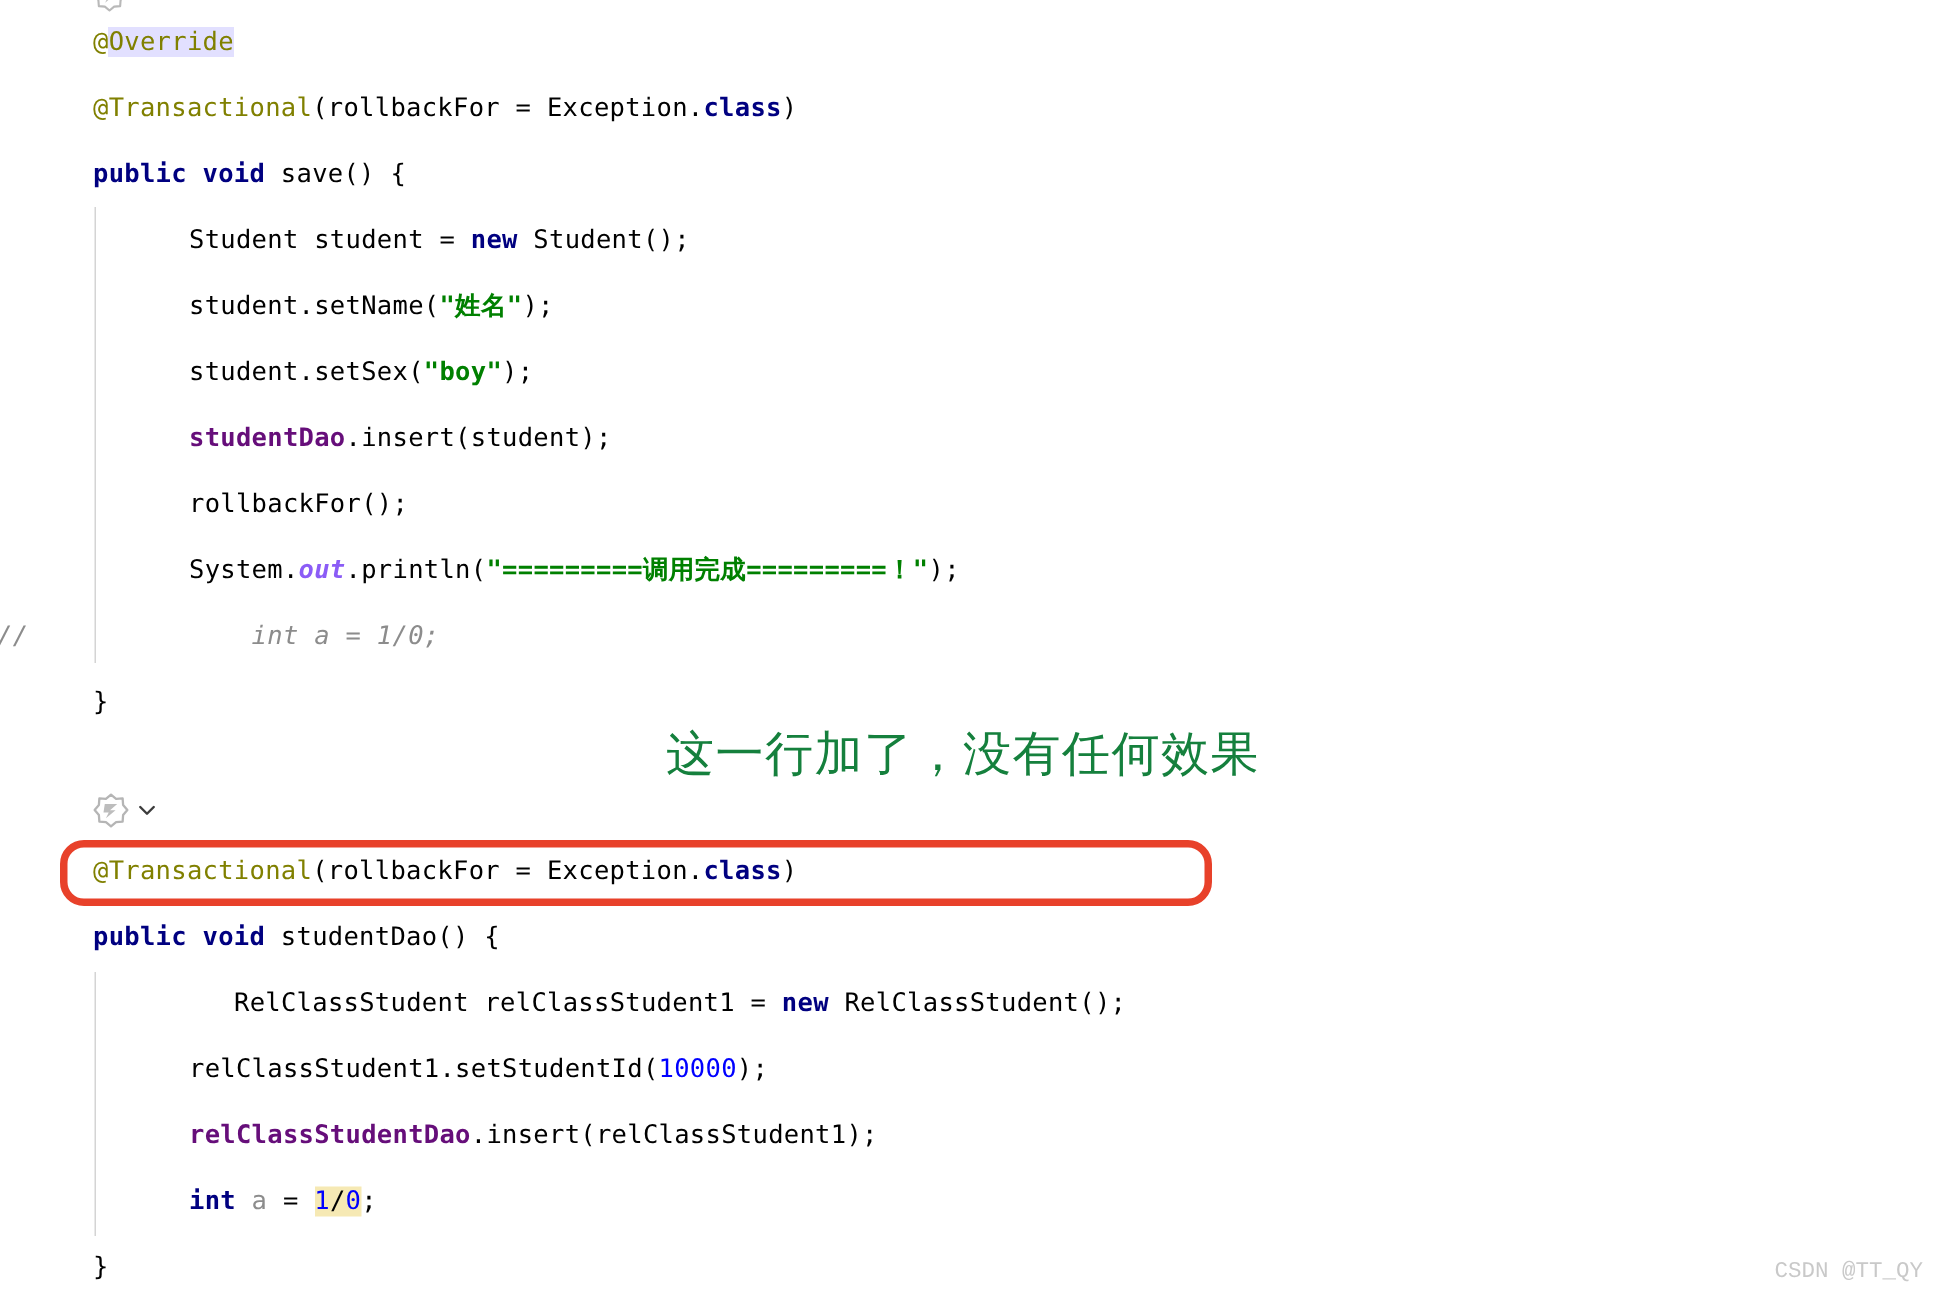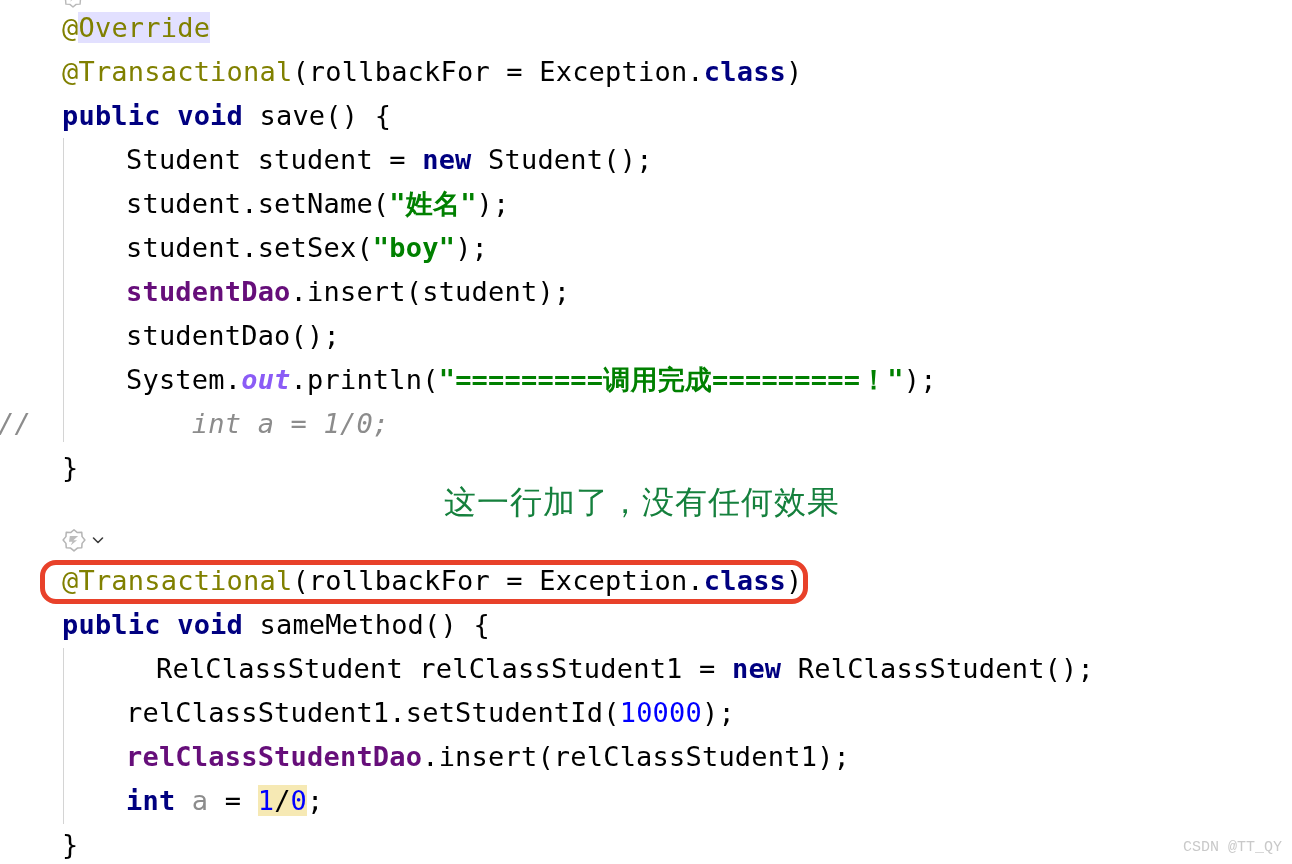--- a/index.html
+++ b/index.html
@@ -23,21 +23,21 @@
     background: #ffffff;
   }
 
   .code-line {
     position: absolute;
     left: 0;
     height: 44px;
     line-height: 44px;
     white-space: pre;
     font-family: "DejaVu Sans Mono", "Liberation Mono", monospace;
-    font-size: 27px;
+    font-size: 17px;
     letter-spacing: 0.2px;
     color: #000000;
   }
 
   
   .tok-anno     { color: #808000; }
   .tok-kw       { color: #000080; font-weight: bold; }
   .tok-plain    { color: #000000; }
   .tok-str      { color: #008000; font-weight: bold; }
   .tok-num      { color: #0000ff; }
@@ -129,21 +129,21 @@
   <div class="code-line" style="top:94px; left:62px;"><span class="tok-kw">public</span><span class="tok-plain"> </span><span class="tok-kw">void</span><span class="tok-plain"> save() {</span></div>
 
   <div class="code-line" style="top:138px; left:126px;"><span class="tok-plain">Student student = </span><span class="tok-kw">new</span><span class="tok-plain"> Student();</span></div>
 
   <div class="code-line" style="top:182px; left:126px;"><span class="tok-plain">student.setName(</span><span class="tok-str">"姓名"</span><span class="tok-plain">);</span></div>
 
   <div class="code-line" style="top:226px; left:126px;"><span class="tok-plain">student.setSex(</span><span class="tok-str">"boy"</span><span class="tok-plain">);</span></div>
 
   <div class="code-line" style="top:270px; left:126px;"><span class="tok-field">studentDao</span><span class="tok-plain">.insert(student);</span></div>
 
-  <div class="code-line" style="top:314px; left:126px;"><span class="tok-plain">studentDao();</span></div>
+  <div class="code-line" style="top:314px; left:126px;"><span class="tok-plain">rollbackFor();</span></div>
 
   <div class="code-line" style="top:358px; left:126px;"><span class="tok-plain">System.</span><span class="tok-static">out</span><span class="tok-plain">.println(</span><span class="tok-str">"=========调用完成=========！"</span><span class="tok-plain">);</span></div>
 
   <div class="code-line" style="top:402px; left:-2px;"><span class="tok-comment">//</span></div>
   <div class="code-line" style="top:402px; left:126px;"><span class="tok-comment">    int a = 1/0;</span></div>
 
   <div class="code-line" style="top:446px; left:62px;"><span class="tok-plain">}</span></div>
 
   <div id="anno-note" style="left:444px; top:481px;">这一行加了，没有任何效果</div>
 
@@ -160,21 +160,21 @@
       <svg width="16" height="16" viewBox="0 0 16 16" aria-hidden="true">
         <path d="M3.5 6 L8 10.5 L12.5 6" fill="none" stroke="#3c3c3c" stroke-width="1.6" stroke-linecap="round" stroke-linejoin="round"></path>
       </svg>
     </span>
   </div>
 
   <div class="code-line" style="top:559px; left:62px;"><span class="tok-anno">@Transactional</span><span class="tok-plain">(</span><span class="tok-plain">rollbackFor = Exception.</span><span class="tok-kw">class</span><span class="tok-plain">)</span></div>
 
   <div id="anno-box" style="left:40px; top:560px; width:768px; height:44px;"></div>
 
-  <div class="code-line" style="top:603px; left:62px;"><span class="tok-kw">public</span><span class="tok-plain"> </span><span class="tok-kw">void</span><span class="tok-plain"> sameMethod() {</span></div>
+  <div class="code-line" style="top:603px; left:62px;"><span class="tok-kw">public</span><span class="tok-plain"> </span><span class="tok-kw">void</span><span class="tok-plain"> studentDao() {</span></div>
 
   <div class="code-line" style="top:647px; left:126px;margin-left:30px;"><span class="tok-plain">RelClassStudent relClassStudent1 = </span><span class="tok-kw">new</span><span class="tok-plain"> RelClassStudent();</span></div>
 
   <div class="code-line" style="top:691px; left:126px;"><span class="tok-plain">relClassStudent1.setStudentId(</span><span class="tok-num">10000</span><span class="tok-plain">);</span></div>
 
   <div class="code-line" style="top:735px; left:126px;"><span class="tok-field">relClassStudentDao</span><span class="tok-plain">.insert(relClassStudent1);</span></div>
 
   <div class="code-line" style="top:779px; left:126px;"><span class="tok-kw">int</span><span class="tok-param"> a </span><span class="tok-plain">= </span><span class="tok-num hl-warn">1</span><span class="tok-plain hl-warn">/</span><span class="tok-num hl-warn">0</span><span class="tok-plain">;</span></div>
 
   <div class="code-line" style="top:823px; left:62px;"><span class="tok-plain">}</span></div>

